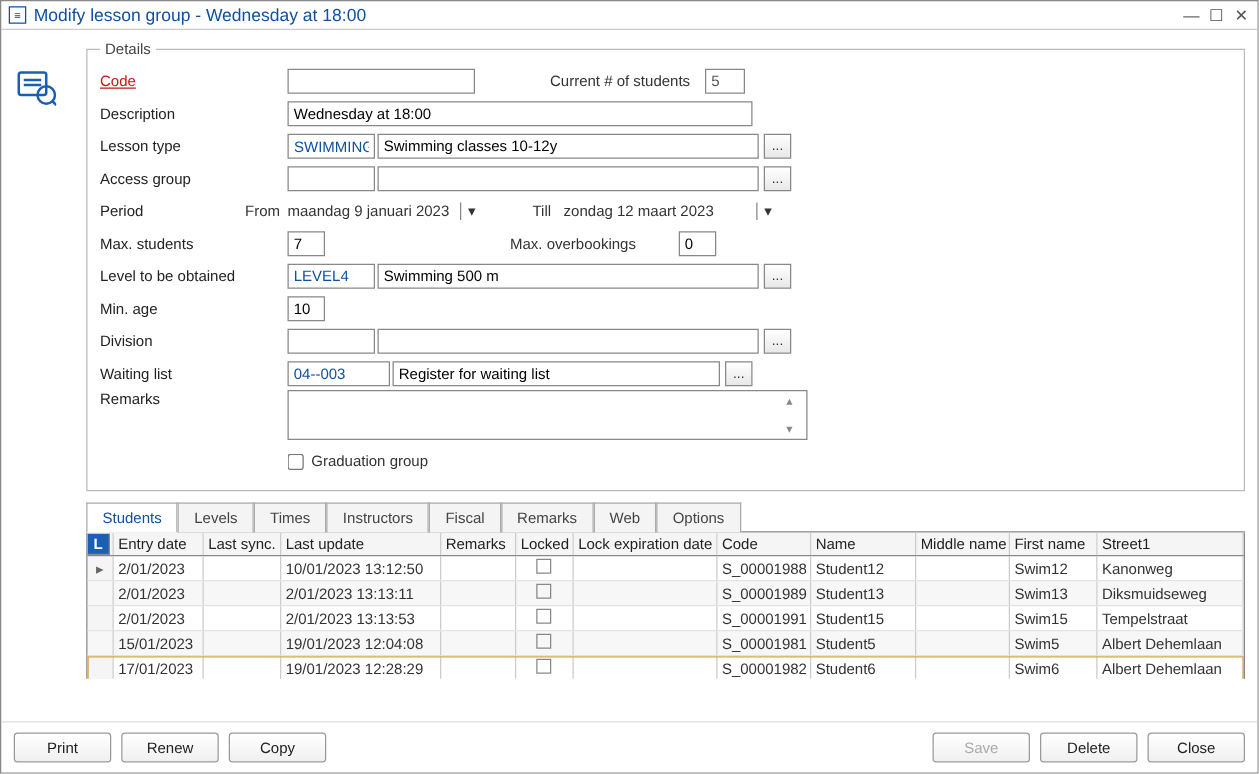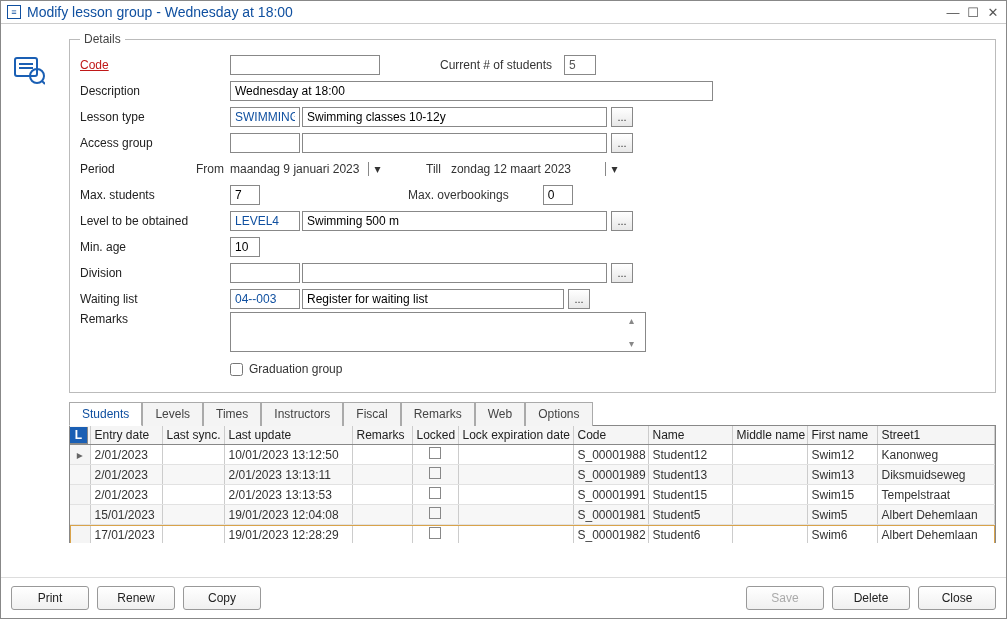--- a/index.html
+++ b/index.html
@@ -88,21 +88,21 @@
       width: 150px;
       background: #1a5fb4;
       color: #fff;
     }
     .num-readonly {
       width: 32px;
       background: #f4f4f4;
       color: #555;
       text-align: left;
     }
-    .desc-box { width: 483px; }
+    .desc-box { width: 372px; }
     .lesson-code { width: 70px; color: #1050a0; }
     .lesson-name { width: 305px; margin-left: 2px; }
     .browse-btn {
       width: 22px; height: 20px;
       border: 1px solid #888;
       background: linear-gradient(#fff,#e8e8e8);
       margin-left: 4px;
       font-size: 11px;
       cursor: pointer;
       display:inline-flex;align-items:center;justify-content:center;
@@ -110,21 +110,21 @@
     .access-code { width: 70px; background:#fff; }
     .access-name { width: 305px; margin-left: 2px; background:#fff; }
     .date-box { width: 156px; position: relative; padding-right: 18px; }
     .date-box .dd { position: absolute; right:0; top:0; width:18px; height:100%; border-left:1px solid #888; display:flex;align-items:center;justify-content:center; cursor:pointer; }
     .till-label { margin-left: 40px; margin-right: 10px; }
     .small-input { width: 30px; }
     .level-code { width: 70px; color: #1050a0; }
     .level-name { width: 305px; margin-left:2px; }
     .division-code { width: 70px; }
     .division-name { width: 305px; margin-left:2px; }
-    .wl-code { width: 70px; color: #1050a0;}
+    .wl-code { width: 82px; color: #1050a0;}
     .wl-name { width: 262px; margin-left:2px; }
     .remarks-box {
       width: 416px; height: 40px;
       border:1px solid #888;
       position:relative;
       padding:2px;
     }
     .scroll-arrows {
       position:absolute; right:2px; top:2px; bottom:2px; width:14px;
       display:flex; flex-direction:column; justify-content:space-between;

